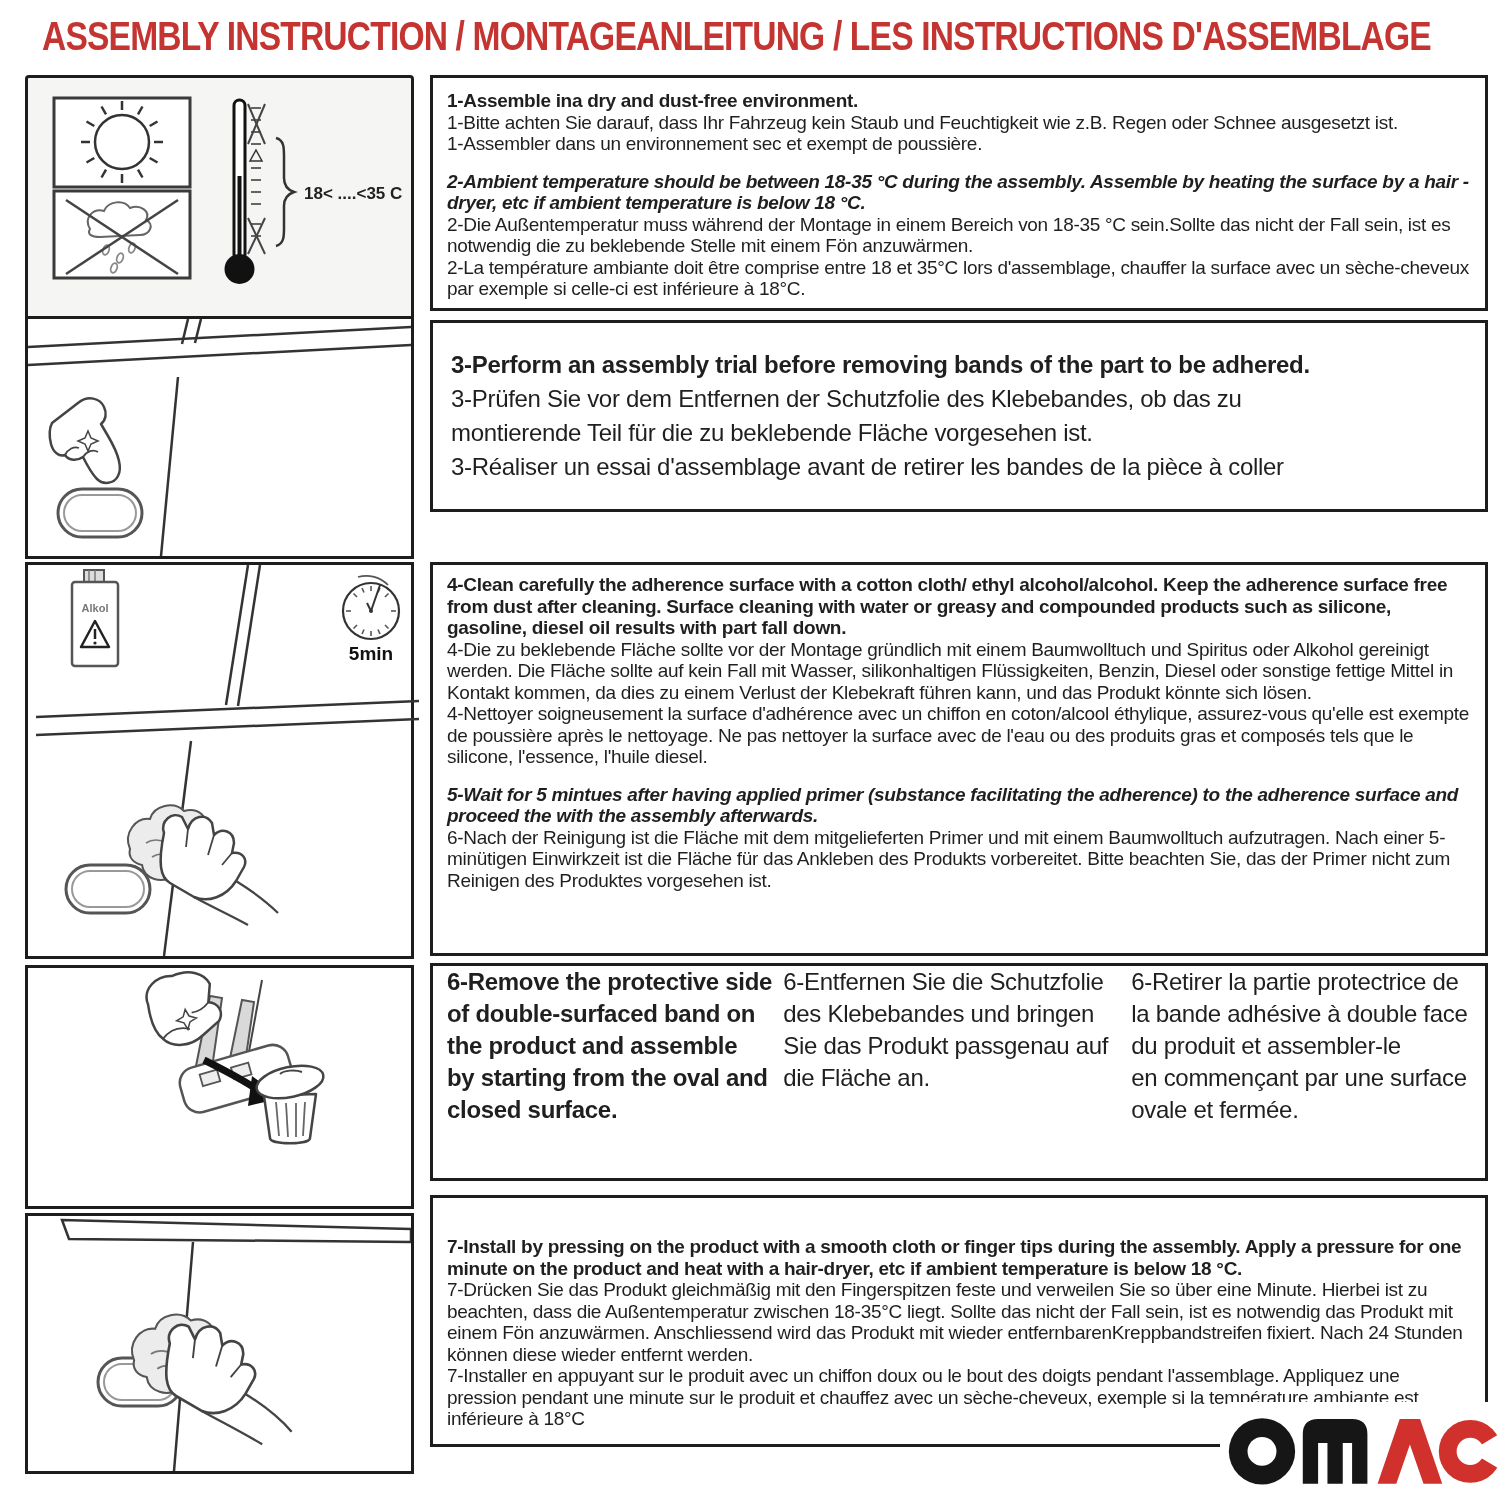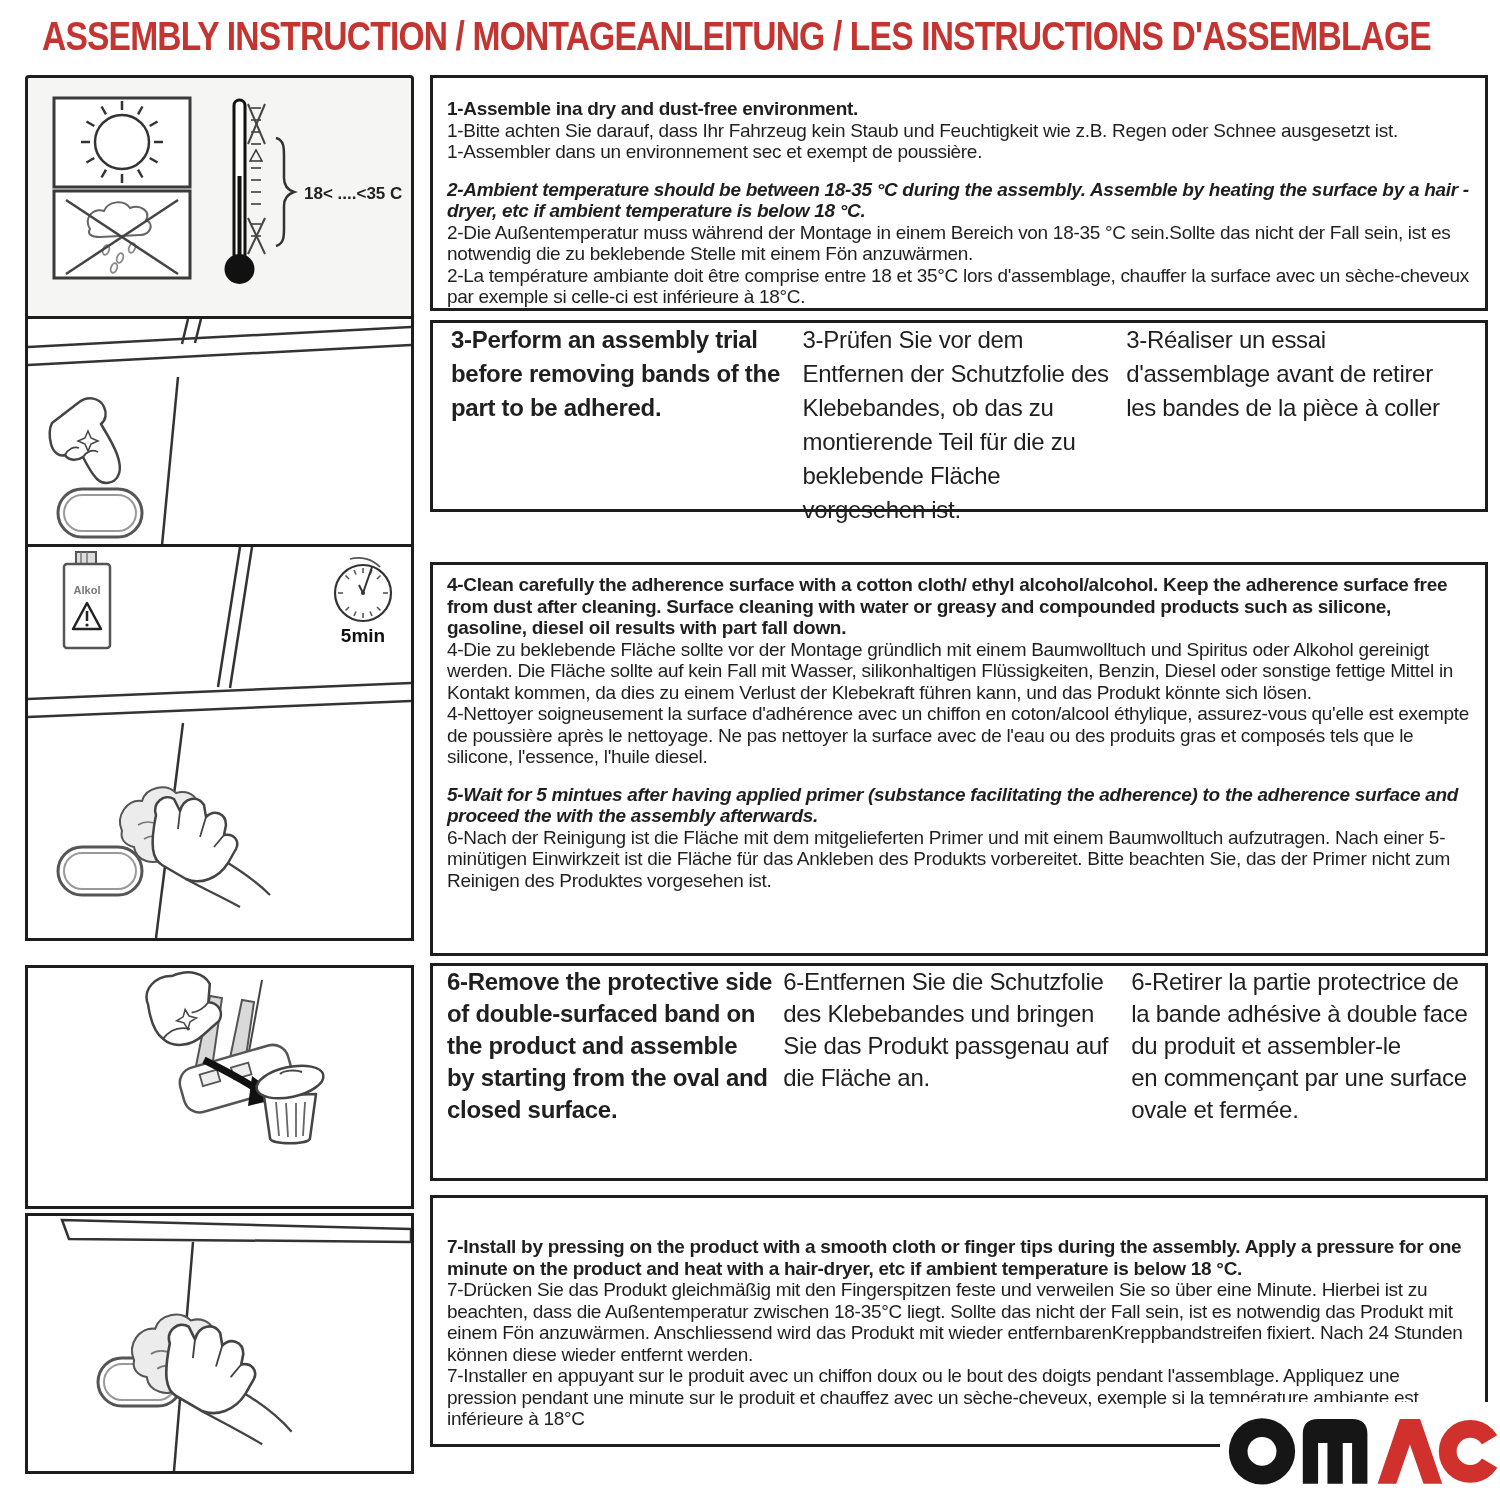--- a/index.html
+++ b/index.html
@@ -5,26 +5,26 @@
   html,body{margin:0;padding:0;background:#fff;}
   .page{position:relative;width:1500px;height:1500px;background:#fff;overflow:hidden;
         font-family:"Liberation Sans",sans-serif;color:#1f1f1f;}
   .title{position:absolute;left:42px;top:14px;font-size:40px;line-height:44px;font-weight:bold;
          color:#c43431;letter-spacing:-1px;transform:scaleX(.84);transform-origin:left center;
          white-space:nowrap;}
   .box{position:absolute;border:3px solid #1d1d1d;background:#fff;box-sizing:border-box;}
   
   .l1{left:25px;top:75px;width:389px;height:252px;background:#f5f5f4;border-radius:4px;}
   .l2{left:25px;top:316px;width:389px;height:243px;}
-  .l3{left:25px;top:544px;width:389px;height:397px;}
+  .l3{left:25px;top:562px;width:389px;height:397px;padding-left:8px;}
   .l4{left:25px;top:965px;width:389px;height:244px;}
   .l5{left:25px;top:1213px;width:389px;height:261px;}
   
-  .r1{left:430px;top:75px;width:1058px;height:236px;padding:20px 14px;}
-  .r2{left:430px;top:320px;width:1058px;height:192px;display:flex;flex-direction:row;justify-content:center;padding:0 18px;}
+  .r1{left:430px;top:75px;width:1058px;height:236px;padding:12px 14px;}
+  .r2{left:430px;top:320px;width:1058px;height:192px;display:flex;flex-direction:column;justify-content:center;padding:0 18px;}
   .r3{left:430px;top:562px;width:1058px;height:394px;padding:9px 14px;}
   .r4{left:430px;top:963px;width:1058px;height:218px;display:flex;flex-direction:row;justify-content:center;padding:0 14px;}
   .r5{left:430px;top:1195px;width:1058px;height:252px;border-bottom:none;border-right:none;padding:38px 14px 0;}
   .edge{position:absolute;background:#1d1d1d;}
   .small p{margin:0;font-size:19px;line-height:21.5px;letter-spacing:-.3px;}
   .small p.b{font-weight:bold;}
   .small p.gap{margin-top:16px;font-style:italic;}
   .big p{margin:0;font-size:24px;line-height:34px;letter-spacing:-.3px;white-space:pre-line;}
   .big p.b{font-weight:bold;}
   .r4 p{line-height:32px;}

